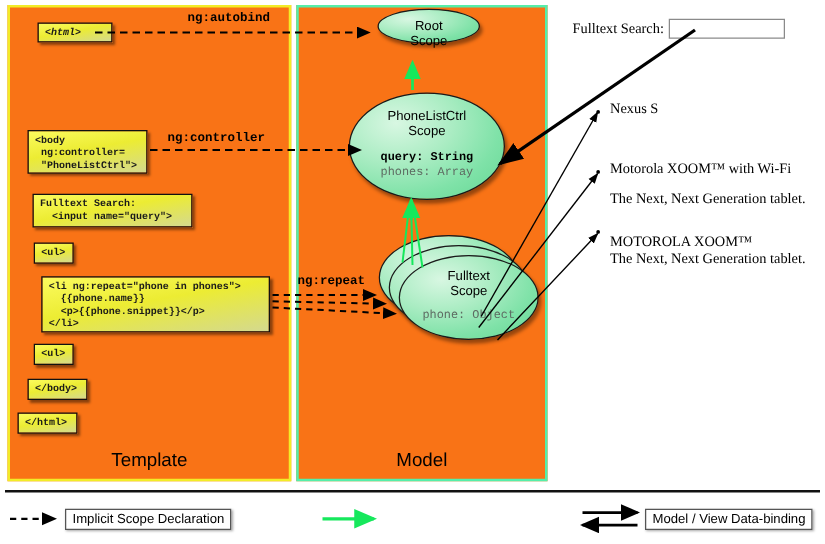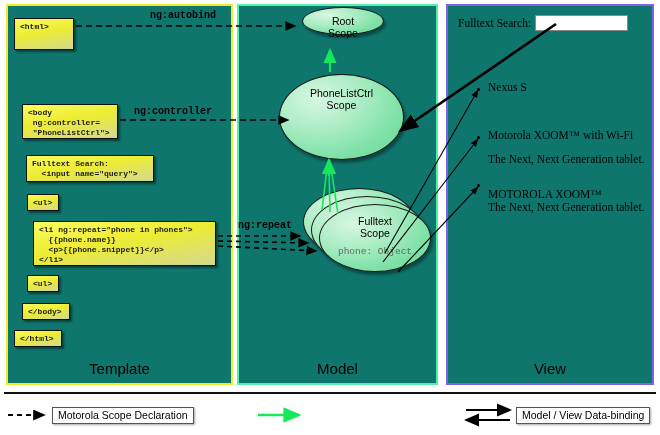--- a/index.html
+++ b/index.html
@@ -12,21 +12,21 @@
     position: relative;
     overflow: hidden;
   }
   #stage {
     position: absolute; left: 0; top: 0;
     width: 660px; height: 435px;
   }
   
   .panel {
     position: absolute;
-    background: #0f766e;
+    background: #f97316;
     box-sizing: border-box;
   }
   #panel-template { left: 6px;   top: 4px;  width: 227px; height: 381px; border: 2px solid #f2ec28; }
   #panel-model    { left: 237px; top: 4px;  width: 201px; height: 381px; border: 2px solid #55eeaa; }
   #panel-view     { left: 446px; top: 4px;  width: 208px; height: 381px; border: 2px solid #7b62e8; }
 
   .panel-label {
     position: absolute;
     bottom: 6px; left: 0; width: 100%;
     text-align: center;
@@ -150,25 +150,22 @@
 <body>
 
 <div id="stage">
 
   <div class="panel" id="panel-template">
     <div class="panel-label">Template</div>
   </div>
   <div class="panel" id="panel-model">
     <div class="panel-label">Model</div>
   </div>
-  <div class="panel" id="panel-view">
-    <div class="panel-label">View</div>
-  </div>
-
-  <div class="codebox" style="left:14px; top:18px; width:60px; height:32px;">&lt;html&gt;</div>
+
+  <div class="codebox" style="left:30px; top:18px; width:60px; height:16px;font-style:italic;">&lt;html&gt;</div>
 
   <div class="codebox" style="left:22px; top:104px; width:96px; height:35px;">&lt;body
  ng:controller=
  "PhoneListCtrl"&gt;</div>
 
   <div class="codebox" style="left:26px; top:155px; width:128px; height:27px;">Fulltext Search:
   &lt;input name="query"&gt;</div>
 
   <div class="codebox" style="left:27px; top:194px; width:32px; height:17px;">&lt;ul&gt;</div>
 
@@ -191,20 +188,24 @@
     <div class="scope-title" style="padding-top:7px;">
       <span>Root</span><br>
       <span>Scope</span>
     </div>
   </div>
 
   <div class="scope" style="left:279px; top:74px; width:125px; height:86px;">
     <div class="scope-title" style="padding-top:12px;">
       <span>PhoneListCtrl</span><br>
       <span>Scope</span>
+    </div>
+    <div class="scope-props" style="padding-top:9px;">
+      <span class="prop-bold">query: String</span><br>
+      <span class="prop-dim">phones: Array</span>
     </div>
   </div>
 
   <div class="scope" style="left:303px; top:188px; width:112px; height:68px;"></div>
   <div class="scope" style="left:311px; top:196px; width:112px; height:68px;"></div>
   <div class="scope" style="left:319px; top:204px; width:112px; height:68px;">
     <div class="scope-title" style="padding-top:10px;">
       <span>Fulltext</span><br>
       <span>Scope</span>
     </div>
@@ -290,17 +291,17 @@
       <marker id="lg-arrow-green" markerWidth="7" markerHeight="7" refX="6" refY="3" orient="auto">
         <path d="M0,0 L7,3 L0,6 z" fill="#16e85c"></path>
       </marker>
     </defs>
     <path d="M8,415 L44,415" stroke="#000" stroke-width="1.8" stroke-dasharray="5,4" fill="none" marker-end="url(#lg-arrow-black)"></path>
     <path d="M258,415 L299,415" stroke="#16e85c" stroke-width="2.6" fill="none" marker-end="url(#lg-arrow-green)"></path>
     <path d="M466,410 L510,410" stroke="#000" stroke-width="2.2" fill="none" marker-end="url(#lg-arrow-black)"></path>
     <path d="M510,420 L466,420" stroke="#000" stroke-width="2.2" fill="none" marker-end="url(#lg-arrow-black)"></path>
   </svg>
 
-  <div class="legend-box" style="left:52px; top:407px; height:17px;">Motorola Scope Declaration</div>
+  <div class="legend-box" style="left:52px; top:407px; height:17px;">Implicit Scope Declaration</div>
   <div class="legend-box" style="left:306px; top:407px; height:17px;margin-top:34px;">Scope Inheritance</div>
   <div class="legend-box" style="left:516px; top:407px; height:17px;">Model / View Data-binding</div>
 
 </div>
 
 </body></html>

